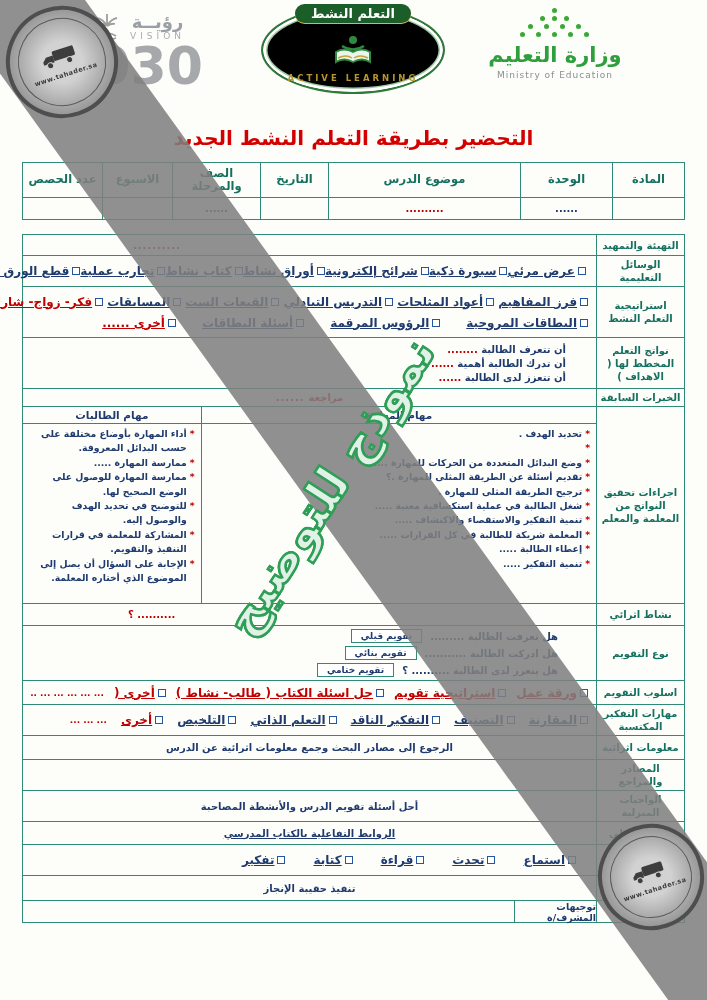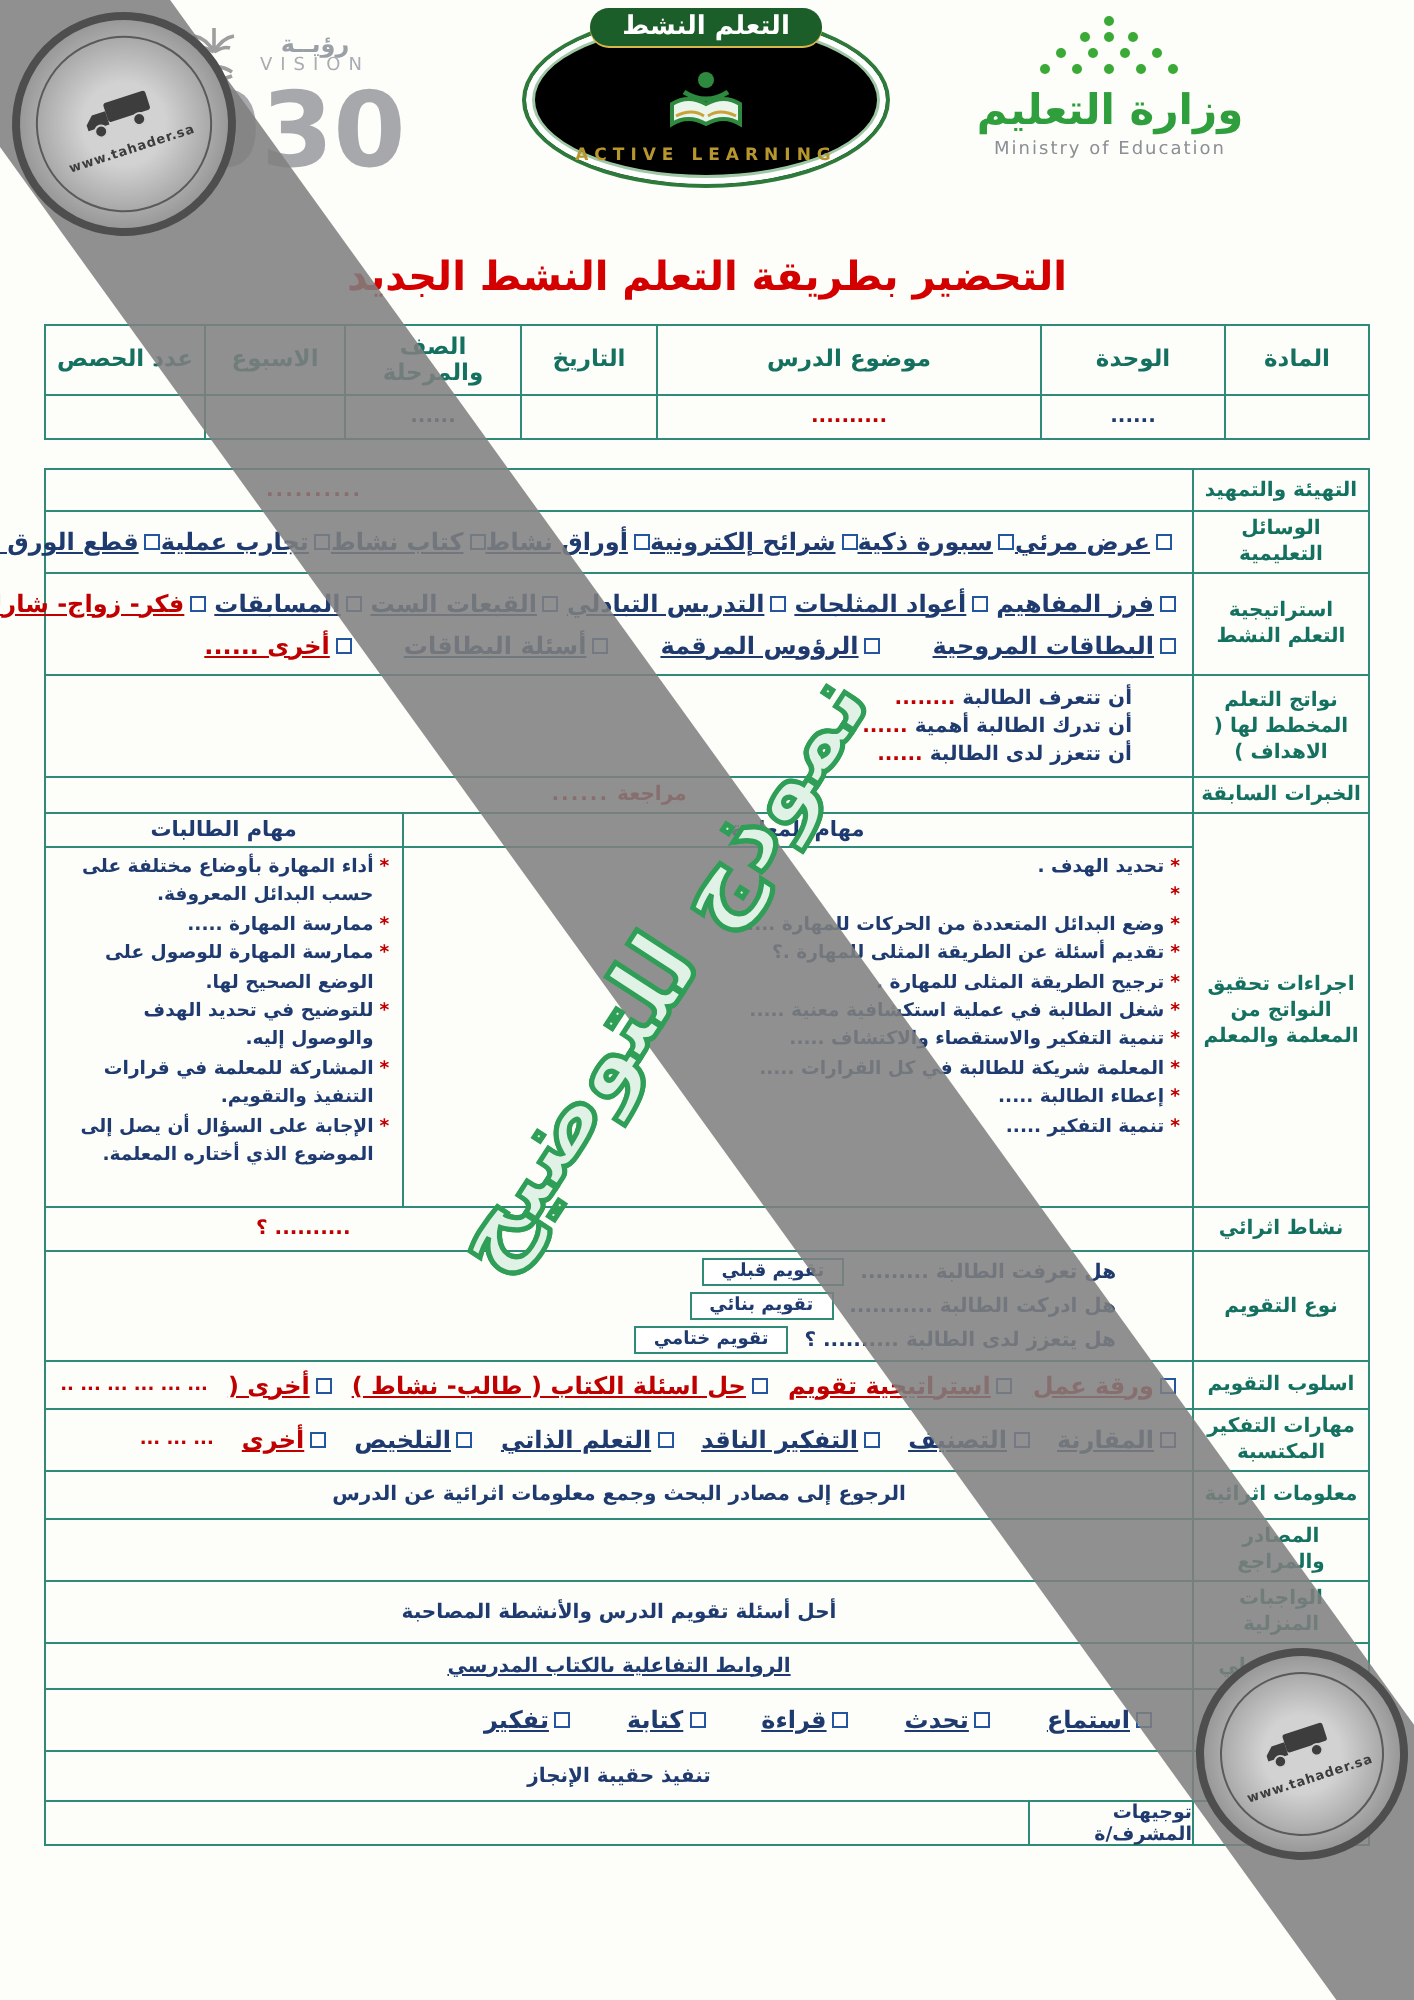--- a/index.html
+++ b/index.html
@@ -27,21 +27,21 @@
   .badge{position:absolute;top:6px;right:262px;width:184px;height:88px;border:2px solid #2d7a3a;border-radius:50%;
     background:#000000;box-shadow:inset 0 0 0 3px #fff,inset 0 0 0 4.5px #9ec7a4;text-align:center;}
   .badge-banner{position:absolute;top:-4px;right:32px;left:32px;background:#1c5e2a;color:#fff;font-size:13px;font-weight:bold;
     border-radius:10px;padding:2px 4px;box-shadow:0 1px 0 #d7b64a;}
   .badge-icon{margin-top:26px;}
   .badge-en{position:absolute;bottom:9px;right:0;left:0;color:#b8962e;font-size:8.5px;font-weight:bold;letter-spacing:3px;direction:ltr;}
 
   .vision{position:absolute;top:12px;left:18px;width:225px;color:#9aa0a6;}
   .v-top{display:flex;flex-direction:row-reverse;justify-content:center;align-items:center;gap:10px;margin-left:18px;}
   .v-words{text-align:center;}
-  .v-ar{font-size:12px;font-weight:bold;color:#9aa0a6;line-height:1;}
+  .v-ar{font-size:18px;font-weight:bold;color:#9aa0a6;line-height:1;}
   .v-en{font-size:9px;letter-spacing:4px;direction:ltr;color:#a9adb2;}
   .v-year{font-size:52px;font-weight:bold;color:#a6a8ab;line-height:0.95;text-align:center;direction:ltr;}
 
   
   .title{margin-top:8px;text-align:center;color:#d40000;font-size:20px;font-weight:bold;}
 
   
   .info-table{width:663px;margin:12px auto 0;border:1.5px solid var(--line);}
   .i-row{display:flex;}
   .i-head{border-bottom:1px solid var(--line);}

